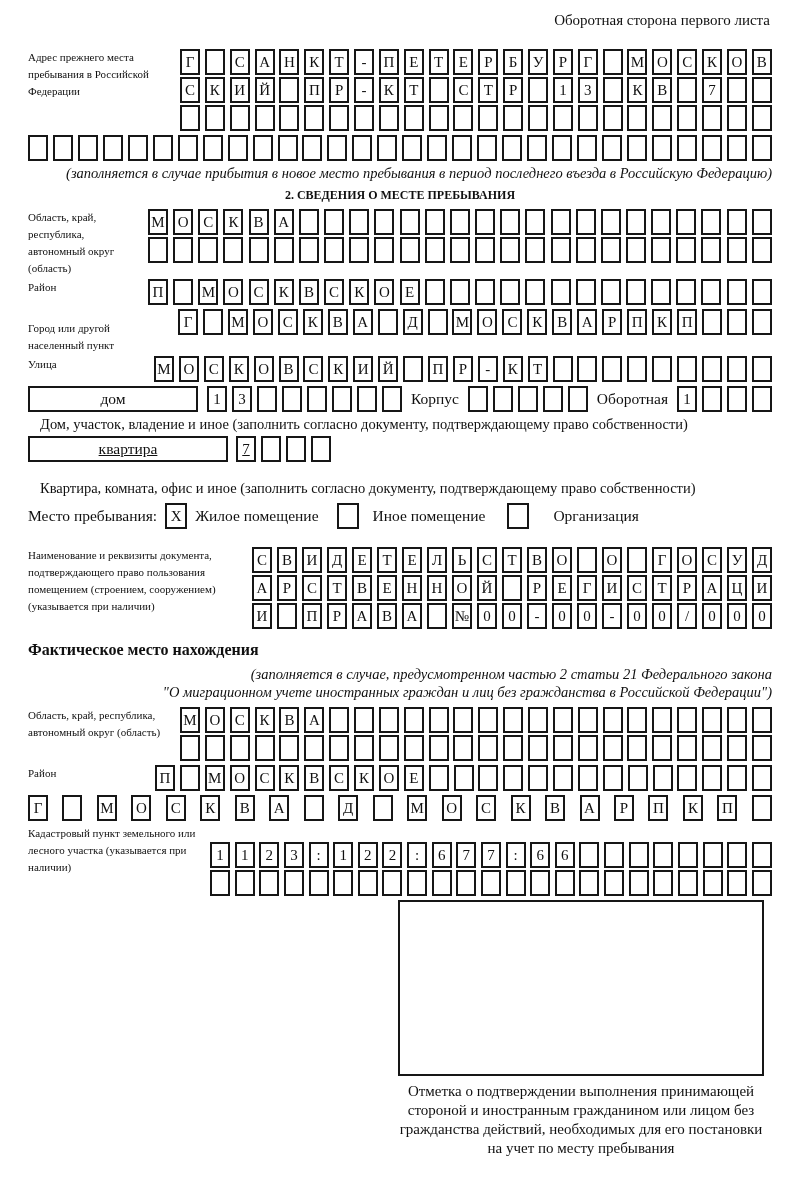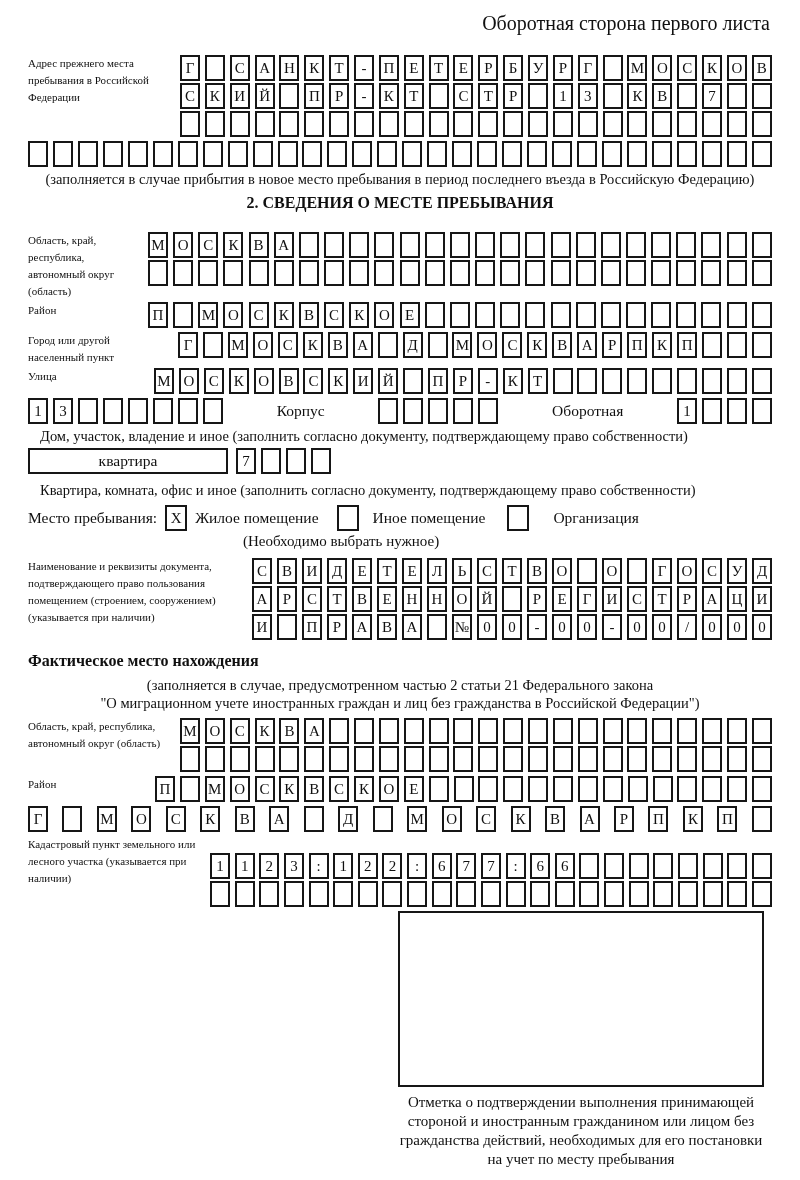--- a/index.html
+++ b/index.html
@@ -5,55 +5,55 @@
   * { margin:0; padding:0; box-sizing:border-box; }
   html,body { background:#fff; }
   body {
     width:800px; height:1180px; overflow:hidden;
     color:#101010;
     font-family:"Liberation Serif", serif;
     font-size:15.5px;
   }
   .page { width:800px; padding:12px 28px 0 28px; }
 
-  .hdr { text-align:right; padding-right:2px; margin-bottom:20px; font-size:20px; }
+  .hdr { text-align:right; padding-right:2px; margin-bottom:20px; font-size:15px; }
 
   .field { display:flex; align-items:flex-start; margin-bottom:2px; }
   .flabel { font-size:11px; line-height:17px; padding-right:12px; flex:none; }
   .w152 { width:152px; } .w120 { width:120px; } .w126 { width:126px; }
-  .w150 { width:150px; } .w224 { width:224px; } .w127 { width:127px; }
+  .w150 { width:150px;margin-top:11px; } .w224 { width:224px; } .w127 { width:127px; }
   .w206 { width:206px; } .w182 { width:182px; }
 
   .rows { flex:1; min-width:0; }
   .boxrow { display:flex; justify-content:space-between; margin-bottom:2px; }
   .cell {
     width:20px; height:26px; flex:none;
     border:2px solid #161616;
     display:inline-flex; align-items:center; justify-content:center;
     font-size:15px; line-height:1; background:#fff;
   }
   .fullrow { margin:0 0 3px 0; }
 
   .note { font-size:14.5px; line-height:18px; }
-  .center { text-align:center; }
+  .center { text-align:right;font-style:italic; }
   .note-left { margin:1px 0 3px 12px; }
 
-  h2.sec-title { font-size:16px; text-align:center; margin:4px 0 20px 0; font-weight:bold; }
+  h2.sec-title { font-size:12px; text-align:center; margin:4px 0 6px 0; font-weight:bold; }
   .sub-title { font-size:16px; font-weight:bold; margin:10px 0 6px 0; }
 
   .domrow { display:flex; align-items:center; justify-content:space-between; margin-bottom:3px; }
   .wide-box { height:26px; border:2px solid #161616; display:flex; align-items:center; justify-content:center; flex:none; }
   .dom-box { width:170px; }
   .kv-box { width:200px; }
   .cellgroup { display:flex; gap:5px; flex:none; }
   .inline-label { flex:none; }
-  .kvrow { display:flex; align-items:center; margin-bottom:7px; }
+  .kvrow { display:flex; align-items:center; margin-bottom:17px;text-decoration:underline; }
   .kvrow .cellgroup { margin-left:8px; }
 
-  .stayrow { display:flex; align-items:center; margin-top:6px; margin-bottom:1px; }
+  .stayrow { display:flex; align-items:center; margin-top:6px; margin-bottom:18px; }
   .stayrow .cb { width:22px; margin:0 8px 0 8px; }
   .stayrow .cb2 { margin-left:18px; margin-right:14px; }
   .stayrow .cb3 { margin-left:22px; margin-right:24px; }
 
   .choose-note { margin:0 0 8px 215px; font-size:15px; }
 
   .padtop17 { padding-top:17px; }
 
   .stamp-box { margin-left:370px; width:366px; height:176px; border:2px solid #161616; margin-top:2px; }
   .stamp-caption { margin-left:366px; width:374px; text-align:center; font-size:15px; line-height:19px; margin-top:6px; }
@@ -338,20 +338,21 @@
           <span class="cell"></span>
           <span class="cell"></span>
           <span class="cell"></span>
           <span class="cell"></span>
           <span class="cell"></span>
         </div>
     </div>
   </div>
 
   <div class="domrow">
+    <div class="wide-box dom-box">дом</div>
     <div class="cellgroup">
         <span class="cell">1</span>
         <span class="cell">3</span>
         <span class="cell"></span>
         <span class="cell"></span>
         <span class="cell"></span>
         <span class="cell"></span>
         <span class="cell"></span>
         <span class="cell"></span>
       </div>
@@ -386,21 +387,20 @@
 
   <div class="stayrow">
     <span>Место пребывания:</span>
     <span class="cell cb">X</span>
     <span>Жилое помещение</span>
     <span class="cell cb cb2"></span>
     <span>Иное помещение</span>
     <span class="cell cb cb3"></span>
     <span>Организация</span>
   </div>
-  <div class="note choose-note">(Необходимо выбрать нужное)</div>
 
   <div class="field">
     <div class="flabel w224">Наименование и реквизиты документа, подтверждающего право пользования помещением (строением, сооружением) (указывается при наличии)</div>
     <div class="rows">
       <div class="boxrow">
           <span class="cell">С</span>
           <span class="cell">В</span>
           <span class="cell">И</span>
           <span class="cell">Д</span>
           <span class="cell">Е</span>

